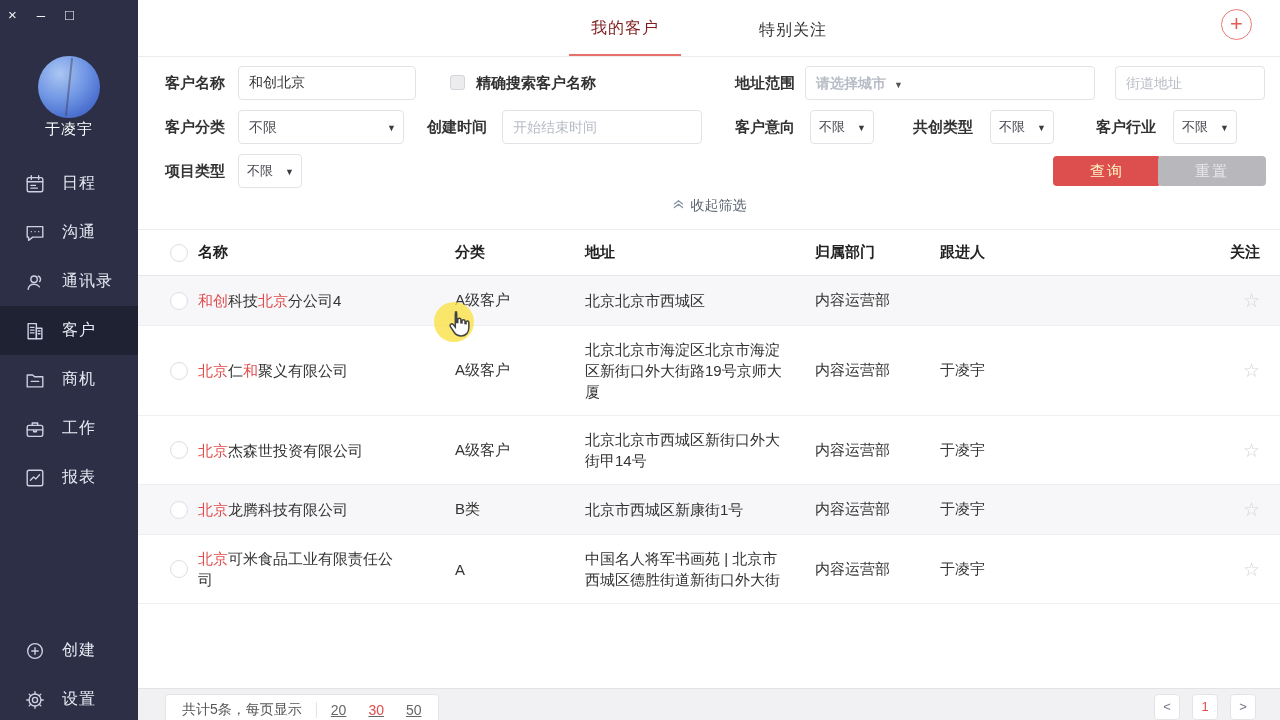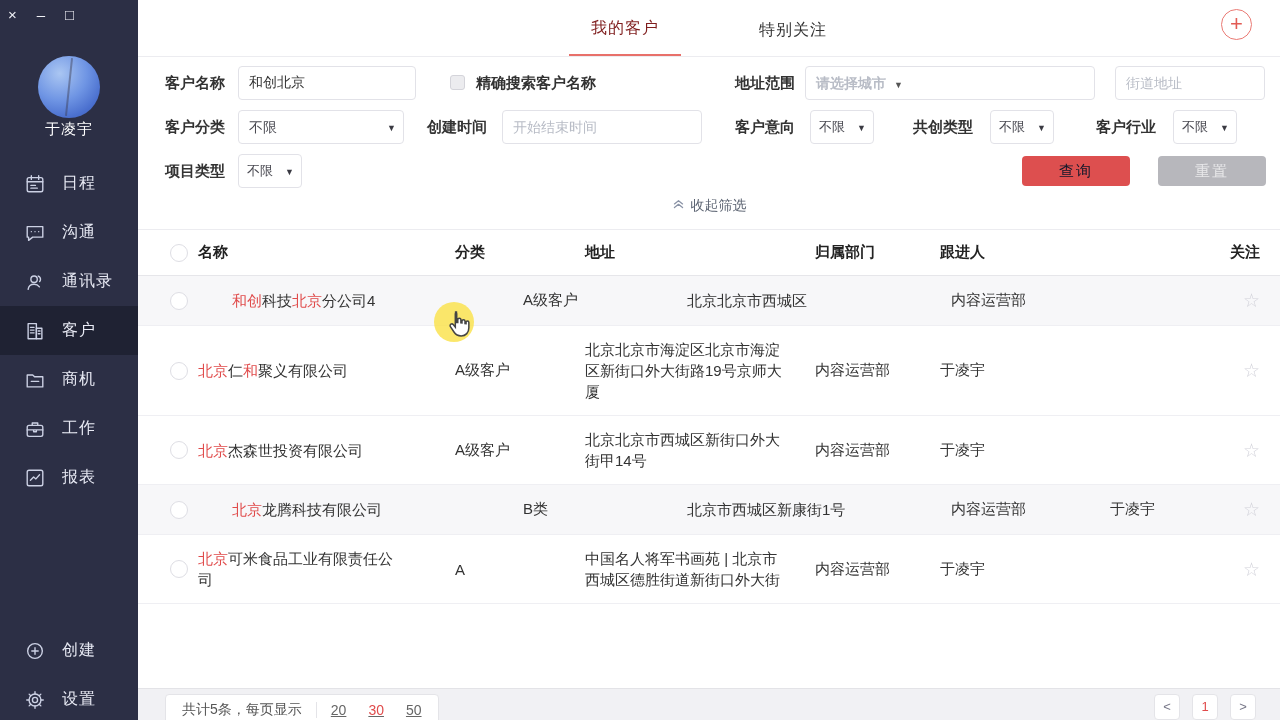--- a/index.html
+++ b/index.html
@@ -50,34 +50,34 @@
   .select .caret { position:absolute; right:7px; top:1px; font-size:9px; color:#3a3a42; }
   .select.city { color:#b8bcc6; padding-right:10px;font-weight:bold; }
   .select.city .caret { position:static; margin-left:8px; color:#555; }
   .select.small { width:64px; padding:0 18px 0 8px; font-size:13px; }
   .checkbox { position:absolute; width:15px; height:15px; border:1px solid #d4d4da;
     border-radius:3px; background:#ececef; cursor:pointer; }
   .cb-label { position:absolute; height:34px; line-height:34px; font-size:15px; color:#333; font-weight:bold; cursor:pointer; }
   .btn { position:absolute; height:30px; width:108px; border:none; border-radius:4px;
     font-size:15px; letter-spacing:2px; cursor:pointer;
     font-family:"Liberation Sans","DejaVu Sans",sans-serif; }
-  .btn-primary { background:#dd4f4f; color:#0f172a; }
+  .btn-primary { background:#dd4f4f; color:#fef9c3;margin-left:31px; }
   .btn-secondary { background:#b7b7bc; color:#e8e8ea; }
 
   .collapse-row { height:33px; border-bottom:1px solid #ececf0; display:flex;
     align-items:flex-start; justify-content:center; gap:6px; color:#5c6472; font-size:14px; cursor:pointer; }
   .collapse-icon { width:13px; height:13px; display:inline-flex; }
   .collapse-icon svg { stroke:#8a93a6; stroke-width:1.6; }
 
   
   .grid-row { display:grid; grid-template-columns:28px 257px 130px 230px 125px 1fr 80px;
     padding-left:32px; align-items:center; }
   .thead { height:46px; border-bottom:1px solid #e6e6ea; font-size:15px; color:#222; font-weight:bold; }
   .trow { border-bottom:1px solid #efeff3; font-size:15px; color:#333; padding-top:13px; padding-bottom:13px; }
-  .trow.shaded { background:#f7f7f9;gap:34px; }
+  .trow.shaded { background:#f7f7f9; }
   .row-check, .head-check { width:18px; height:18px; border:1px solid #dedee4; border-radius:50%;
     background:#fff; cursor:pointer; }
   .cell-name { max-width:205px; line-height:21px; cursor:pointer; }
   .cell-name .hl { color:#e04b4b; }
   .cell-addr { max-width:200px; line-height:21px; }
   .cell-star { text-align:right; padding-right:20px; }
   .star { font-size:19px; color:#d2d2da; cursor:pointer; }
 
   
   .footer { position:absolute; left:0; right:0; bottom:0; height:32px;

